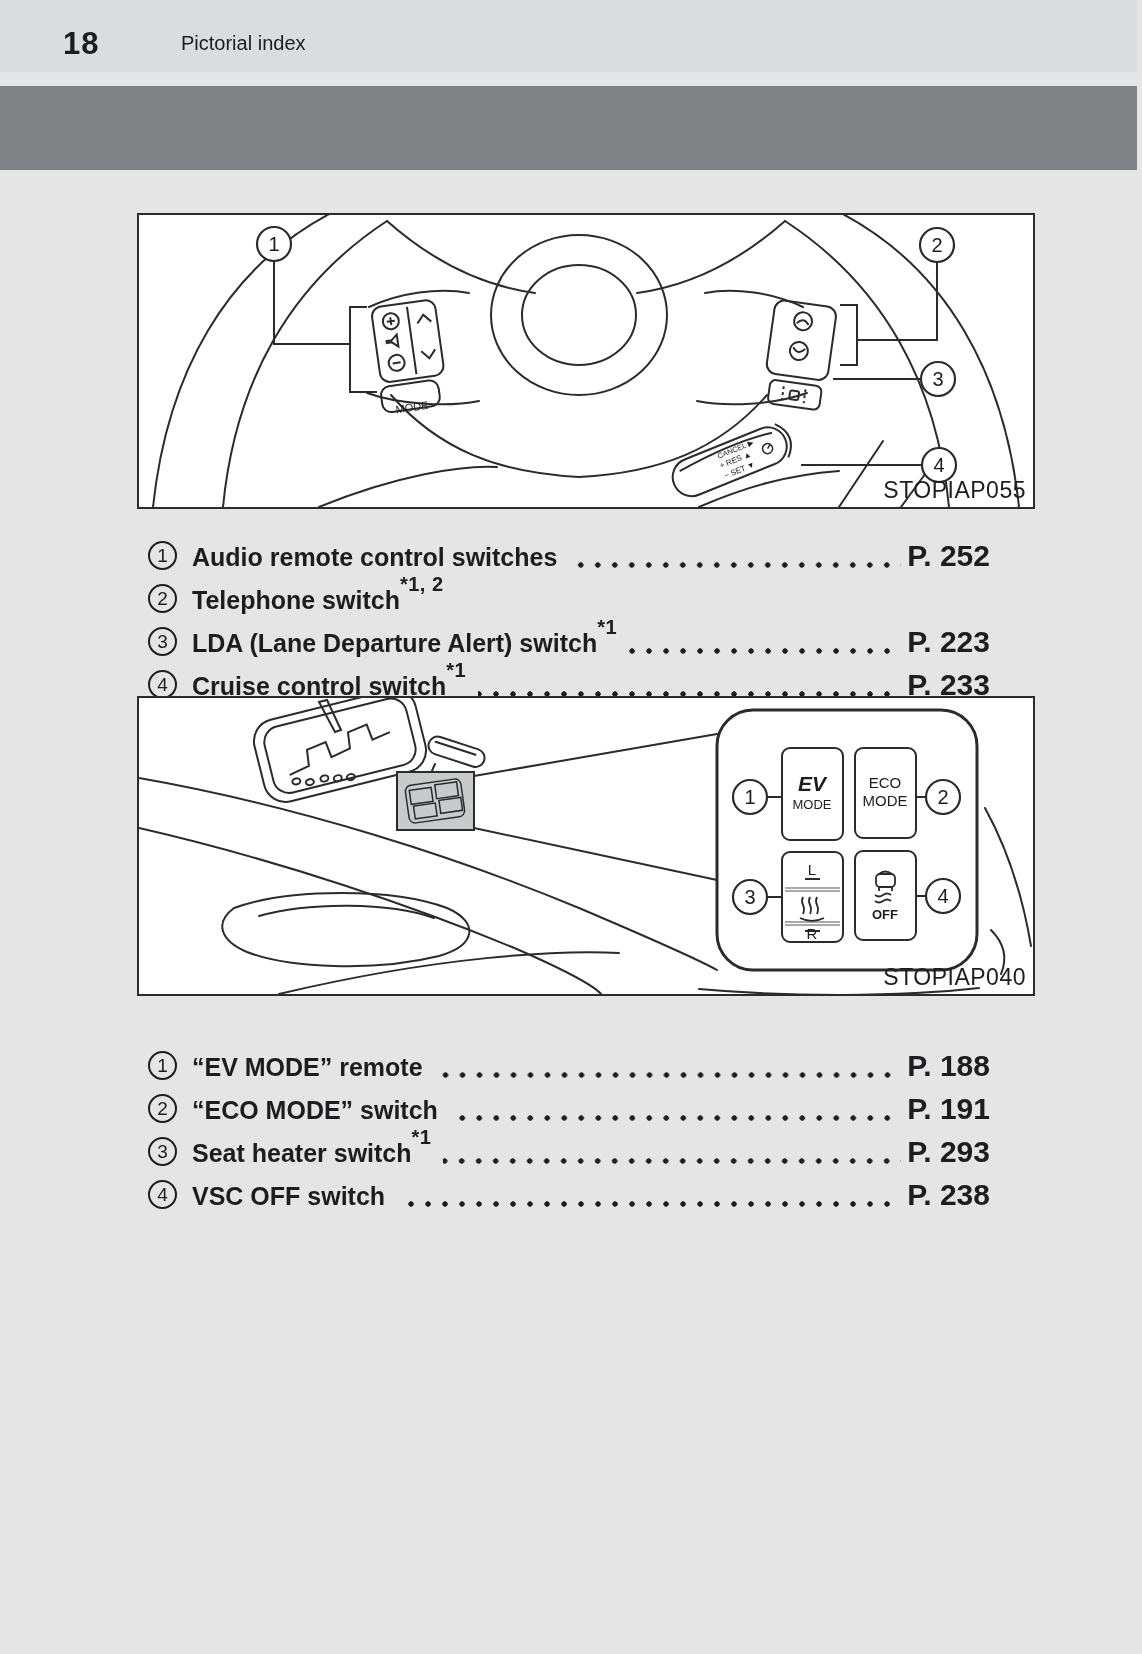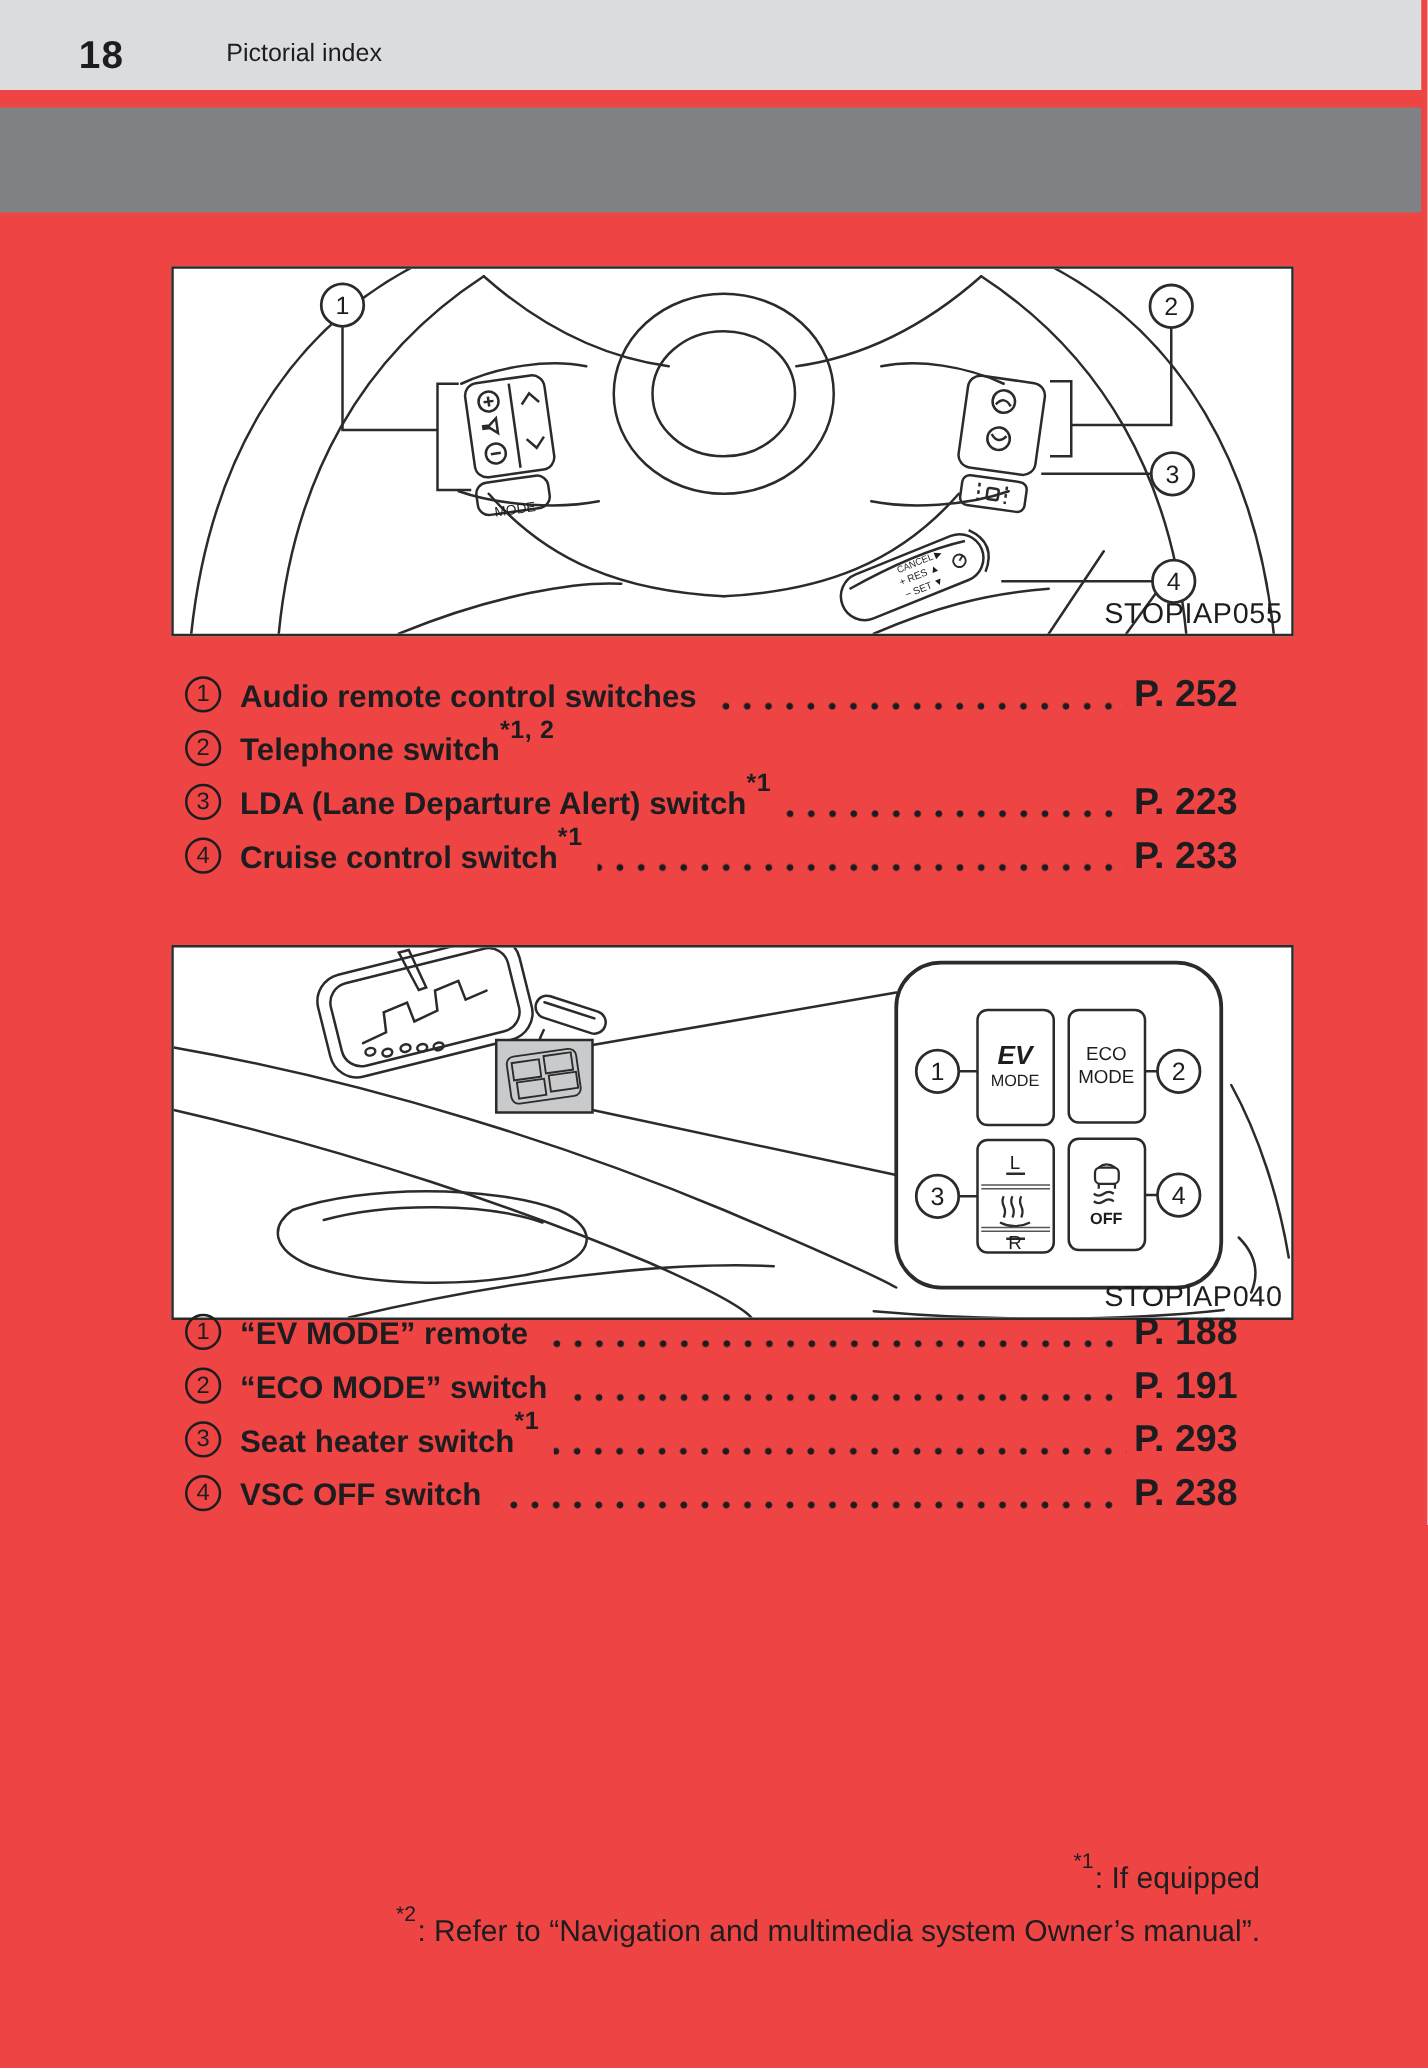--- a/index.html
+++ b/index.html
@@ -1,29 +1,29 @@
 <!DOCTYPE html>
 <html><head>
 <meta charset="utf-8">
 <style>
   html,body { margin:0; padding:0; background:#ffffff; }
   .page {
-    position:relative; width:1142px; height:1654px; background:#ef4444;
+    position:relative; width:1142px; height:1654px; background:#e5e5e5;
     font-family:"Liberation Sans", sans-serif; color:#1d1d1f; overflow:hidden;
   }
   
   .band-light { position:absolute; left:0; top:0; width:1137px; height:72px; background:#dbdcdd; }
   .band-dark  { position:absolute; left:0; top:86px; width:1137px; height:84px; background:#7f8184; }
   .page-num   { position:absolute; left:63px; top:26px; font-size:31px; font-weight:bold; letter-spacing:1px; }
   .section-title { position:absolute; left:181px; top:32px; font-size:20px; }
 
   
   .figure { position:absolute; border:2px solid #2b2b2b; background:#fff; }
   .figure1 { left:137px; top:213px; width:894px; height:292px; }
-  .figure2 { left:137px; top:756px; width:894px; height:296px; }
+  .figure2 { left:137px; top:696px; width:894px; height:296px; }
   .fig-code { position:absolute; right:7px; bottom:3px; font-size:23px; letter-spacing:0.5px; }
   svg { display:block; }
   svg text { font-family:"Liberation Sans", sans-serif; fill:#1d1d1f; }
 
   
   .index-list { position:absolute; left:148px; width:842px; }
   .list1 { top:534px; }
   .list2 { top:1044px; }
   .row { display:flex; align-items:center; height:43px; }
   .cnum {
@@ -290,18 +290,14 @@
       <span class="pageref">P. 293</span>
     </div>
     <div class="row">
       <span class="cnum">4</span>
       <span class="item-label"><span>VSC OFF switch</span><sup></sup></span>
       <span class="leader"></span>
       <span class="pageref">P. 238</span>
     </div>
   </div>
 
-  <div class="footnotes">
-    <div><sup>*1</sup><span>: If equipped</span></div>
-    <div><sup>*2</sup><span>: Refer to “Navigation and multimedia system Owner’s manual”.</span></div>
-  </div>
 
 </div>
 
 </body></html>

